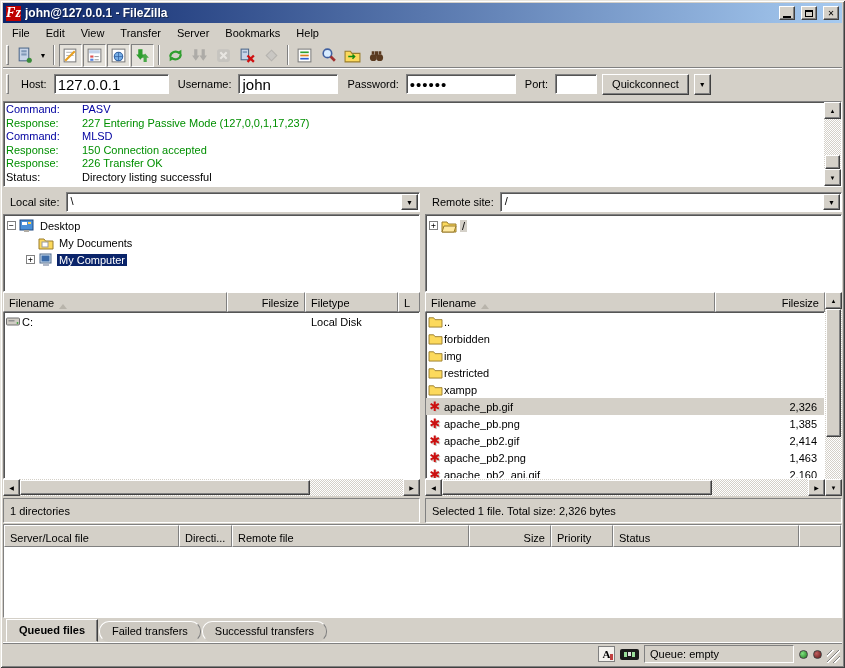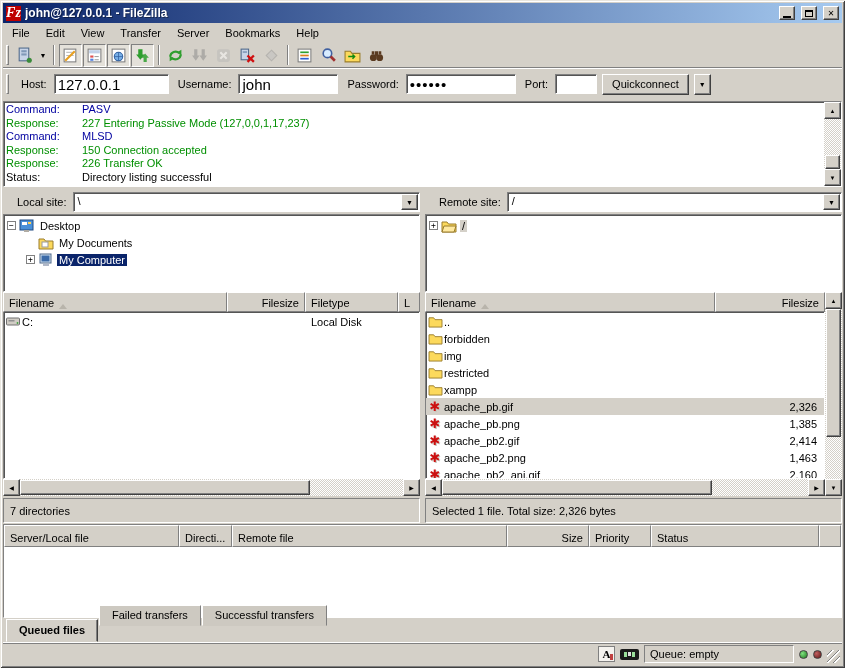--- a/index.html
+++ b/index.html
@@ -75,21 +75,21 @@
   .sb-thumb-v { width:15px; margin-left:1px; flex:none; }
   .sb-thumb-h { height:15px; margin-top:1px; flex:none; }
   .sb-space { flex:1; }
 
   
   .panes { height:329px; flex:none; margin-top:4px; display:flex; }
   .pane { width:417px; flex:none; display:flex; flex-direction:column; }
   .splitter { width:5px; flex:none; }
 
   .siterow { height:22px; flex:none; display:flex; align-items:center; }
-  .site-label { padding:0 6px 0 14px; flex:none; }
+  .site-label { padding:0 6px 0 7px; flex:none; }
   .combo { flex:1; height:20px; display:flex; background:#fff;
     border:1px solid; border-color:#808080 #fff #fff #808080; box-shadow:inset 1px 1px 0 #555; }
   .combo-value { flex:1; padding:2px 4px; white-space:nowrap; overflow:hidden; }
   .combo-drop { width:17px; height:16px; margin:1px; display:flex; align-items:center; justify-content:center; font-size:7px; flex:none; }
 
   .treebox { height:78px; flex:none; margin-top:1px; background:#fff; overflow:hidden;
     border:1px solid; border-color:#808080 #fff #fff #808080; box-shadow:inset 1px 1px 0 #555; padding:2px 0 0 3px; }
   .tree-row { height:17px; display:flex; align-items:center; gap:3px; white-space:nowrap; }
   .expander { width:9px; height:9px; flex:none; background:#fff; border:1px solid #808080;
     display:flex; align-items:center; justify-content:center; font-size:8px; line-height:1;
@@ -132,21 +132,21 @@
   .queue { flex:1; margin-top:4px; display:flex; flex-direction:column;
     border:1px solid; border-color:#808080 #fff #fff #808080; background:#fff; }
   .queue-header { height:22px; flex:none; display:flex; background:#d4d0c8; }
   .queue-body { flex:1; background:#fff; }
 
   
   .tabsrow { height:24px; flex:none; display:flex; align-items:flex-end; padding-left:3px; gap:1px; }
   .tab { padding:3px 12px 4px; background:#d4d0c8; border:1px solid; border-color:#fff #808080 transparent #fff; cursor:default; }
   .tab.active { font-weight:bold; padding:4px 12px 5px; border-color:#fff #404040 transparent #fff;
     box-shadow:inset -1px 0 0 #808080; position:relative; top:0; }
-  .tab.inactive { background:#cdc9c1; margin-bottom:16px; }
+  .tab.inactive { background:#cdc9c1; margin-bottom:0;border-radius:10px; }
 
   
   .bottombar { height:23px; flex:none; display:flex; align-items:center; justify-content:flex-end;
     gap:5px; border-top:1px solid #fff; box-shadow:0 1px 0 #808080 inset; padding:2px 2px 2px 6px; }
   .ascii-ind { width:17px; height:16px; border:1px solid #808080; background:#f4f2ee; display:flex; align-items:center; justify-content:center;
     font-family:"Liberation Serif",serif; font-weight:bold; font-size:11px; position:relative; }
   .ascii-ind::after { content:""; position:absolute; right:1px; bottom:1px; width:3px; height:6px; background:#c04040; }
   .speed-badge { width:19px; height:11px; background:#1a1a1a; border-radius:2px; display:flex; align-items:center; justify-content:center; gap:1px; }
   .speed-badge i { display:block; width:3px; height:5px; background:#9adf9a; }
   .speed-badge i:nth-child(2){ background:#e0e0e0; height:4px; }
@@ -414,21 +414,21 @@
           <span class="fcell" style="width:93px;padding-left:5px">Local Disk</span>
         </div>
       </div>
       <div class="hscroll">
         <span class="sb-btn raised">◀</span>
         <span class="sb-thumb-h raised" style="width:290px"></span>
         <span class="sb-space"></span>
         <span class="sb-btn raised">▶</span>
       </div>
       <div class="pane-status">
-        <span>7 directories</span>
+        <span>1 directories</span>
       </div>
     </div>
 
     <div class="splitter"></div>
 
     <div class="pane">
       <div class="siterow">
         <span class="site-label">Remote site:</span>
         <span class="combo">
           <span class="combo-value">/</span>
@@ -549,30 +549,30 @@
   </div>
 
   <div class="queue">
     <div class="queue-header">
       <span class="hcell" style="width:175px">
           <span>Server/Local file</span>
         </span>
       <span class="hcell" style="width:53px">
           <span>Directi...</span>
         </span>
-      <span class="hcell" style="width:275px">
+      <span class="hcell" style="width:237px">
           <span>Remote file</span>
         </span>
       <span class="hcell right" style="width:82px">
           <span>Size</span>
         </span>
       <span class="hcell" style="width:62px">
           <span>Priority</span>
         </span>
-      <span class="hcell" style="width:168px">
+      <span class="hcell" style="width:186px">
           <span>Status</span>
         </span>
       <span class="hcell flexfill"></span>
     </div>
     <div class="queue-body"></div>
   </div>
 
   <div class="tabsrow">
     <span class="tab active">Queued files</span>
     <span class="tab inactive">Failed transfers</span>

